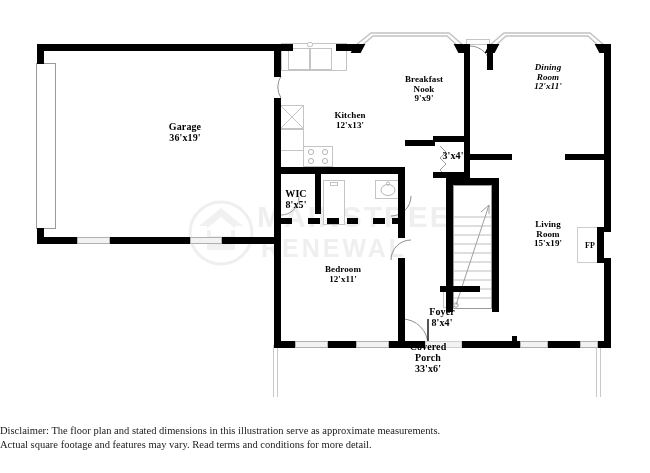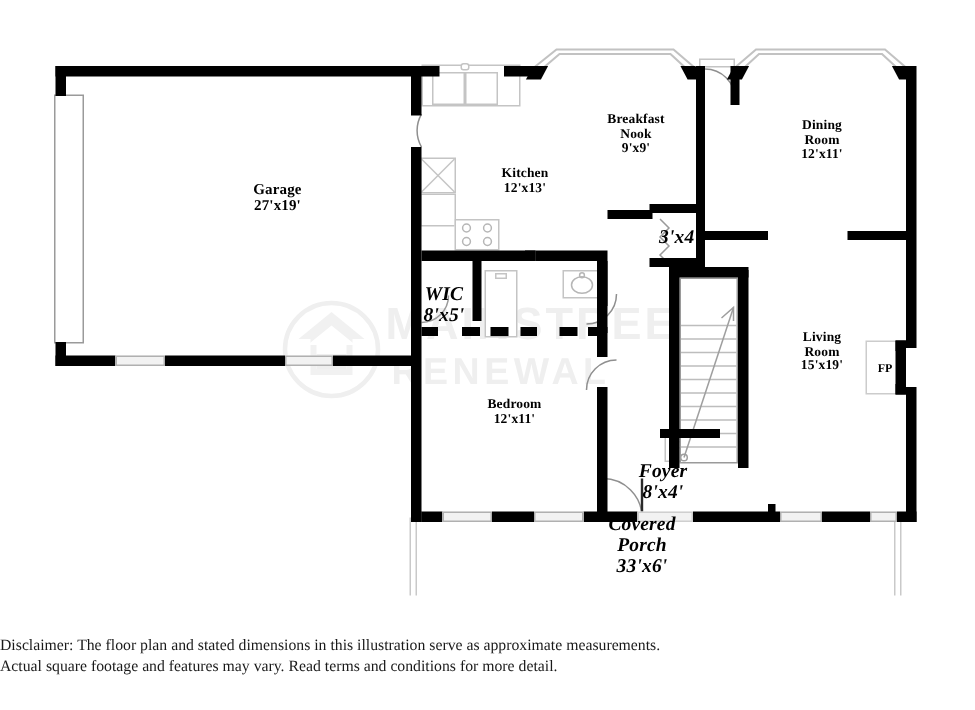--- a/index.html
+++ b/index.html
@@ -58,21 +58,21 @@
     text-align: center;
     font-family: "Liberation Serif", "DejaVu Serif", serif;
     font-weight: bold;
     color: #000000;
     line-height: 1.08;
     white-space: pre-line;
     letter-spacing: 0.1px;
   }
   .rl-10 { font-size: 10px; }
   .rl-9  { font-size: 9px; }
-  .rl-8  { font-size: 13px; font-style: italic; }
+  .rl-8  { font-size: 10px; }
   
   .fp-box {
     position: absolute;
     background: #ffffff;
     border: 1px solid #cccccc;
     box-sizing: border-box;
     display: flex;
     align-items: center;
     justify-content: center;
     font-size: 8px;
@@ -347,27 +347,27 @@
     <div class="wall" style="left:492px; top:180px; width:7px; height:132px;"></div>
     <div class="wall" style="left:446px; top:178px; width:53px; height:7px;"></div>
     <div class="wall" style="left:440px; top:286px; width:40px; height:6px;"></div>
 
     <div class="wall" style="left:405px; top:140px; width:30px; height:6px;"></div>
 
   </div>
 
   <div class="layer">
     <div class="room-label rl-10" style="left:125px; top:122px; width:120px;">Garage
-27'x19'</div>
+36'x19'</div>
     <div class="room-label rl-9" style="left:298px; top:111px; width:104px;">Kitchen
 12'x13'</div>
     <div class="room-label rl-9" style="left:374px; top:75px; width:100px;">Breakfast
 Nook
 9'x9'</div>
-    <div class="room-label rl-9" style="left:498px; top:79px; width:100px;">Dining
+    <div class="room-label rl-9" style="left:498px; top:63px; width:100px;font-style:italic;">Dining
 Room
 12'x11'</div>
     <div class="room-label rl-9" style="left:500px; top:220px; width:96px;">Living
 Room
 15'x19'</div>
     <div class="room-label rl-9" style="left:290px; top:265px; width:106px;">Bedroom
 12'x11'</div>
     <div class="room-label rl-8" style="left:274px; top:189px; width:44px;">WIC
 8'x5'</div>
     <div class="room-label rl-8" style="left:436px; top:151px; width:34px;">3'x4'</div>

